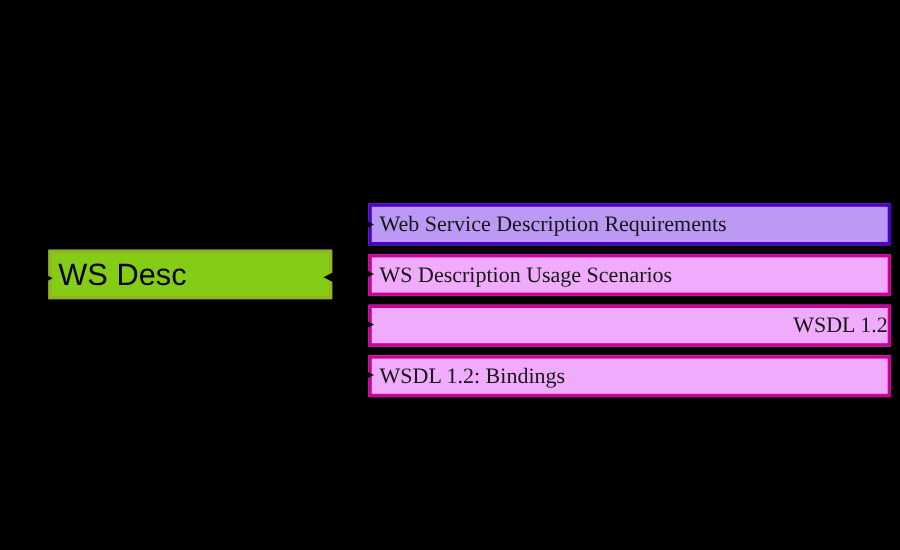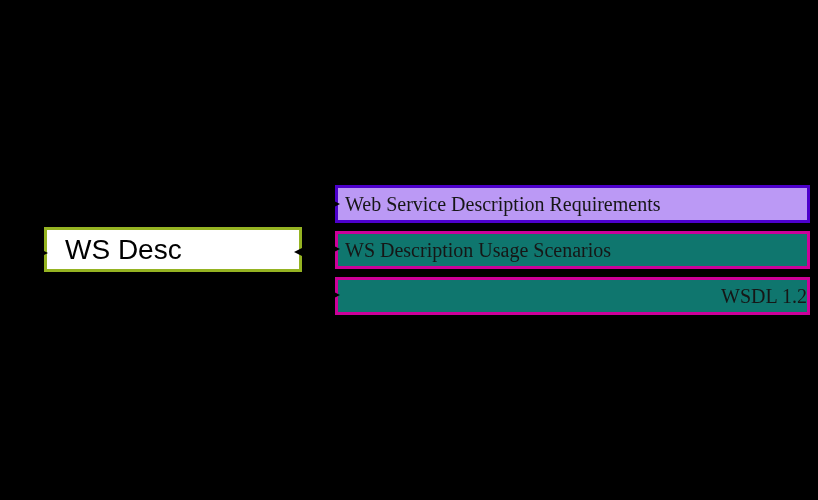--- a/index.html
+++ b/index.html
@@ -21,32 +21,32 @@
     display: flex;
     align-items: center;
     white-space: nowrap;
     overflow: hidden;
   }
   .root-node {
     left: 44px;
     top: 227px;
     width: 258px;
     height: 45px;
-    background: #ffffff;
+    background: #84cc16;
     border: 3px solid #95b322;
     font-family: "Liberation Sans", sans-serif;
     font-size: 28px;
     color: #000000;
-    padding-left: 18px;
+    padding-left: 6px;
   }
   .doc {
     left: 335px;
     width: 475px;
     height: 38px;
-    background: #0f766e;
+    background: #f0abfc;
     border: 3px solid #cc0099;
     font-family: "Liberation Serif", serif;
     font-size: 20px;
     color: #161616;
     padding-left: 7px;
   }
   .doc.purple {
     background: #bb99f5;
     border-color: #4d00cc;
   }
@@ -83,20 +83,23 @@
   </div>
 
   <div class="node doc" style="top:231px;">
     <span>WS Description Usage Scenarios</span>
   </div>
 
   <div class="node doc" style="top:277px;justify-content:flex-end;">
     <span>WSDL 1.2</span>
   </div>
 
+  <div class="node doc" style="top:323px;">
+    <span>WSDL 1.2: Bindings</span>
+  </div>
 
   <div class="arrow-right" style="left:38px; top:248px;"></div>
 
   <div class="arrow-left" style="left:294px; top:247px;"></div>
 
   <div class="arrow-right" style="left:330px; top:199px;"></div>
 
   <div class="arrow-right" style="left:330px; top:244px;"></div>
 
   <div class="arrow-right" style="left:330px; top:290px;"></div>

